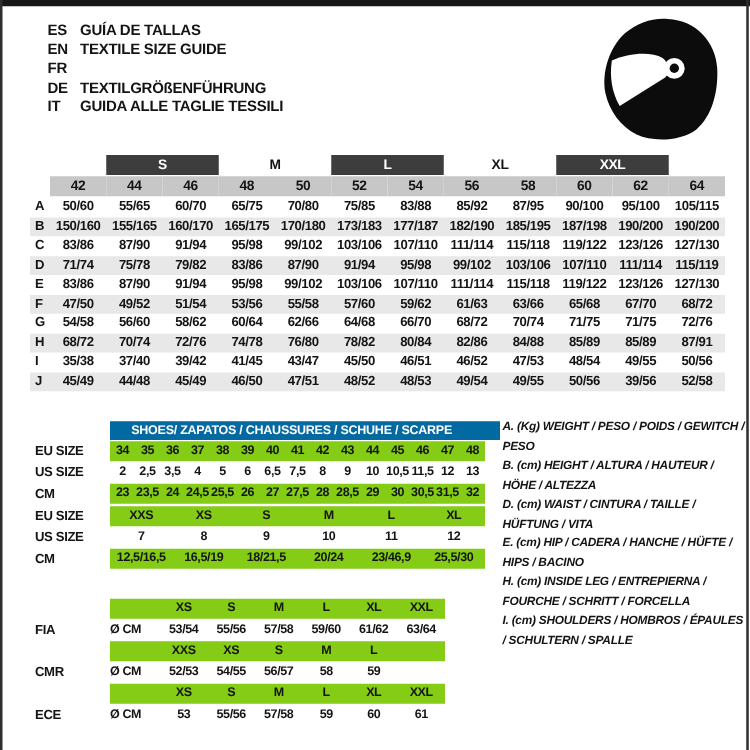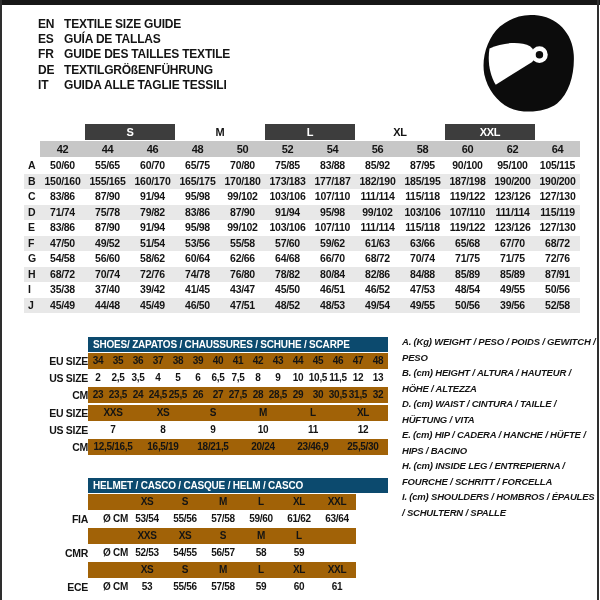--- a/index.html
+++ b/index.html
@@ -24,55 +24,54 @@
   .grp2{flex:2;}
   .boxed{background:#3d3d3d;color:#ffffff;}
   .band{background:#c7c7c7;}
   .data-row.shaded{background:#e8e8e8;}
 
   
   .section{position:absolute;left:24px;width:370px;}
   #shoes-sec{top:337px;}
   #gloves-sec{top:404px;}
   #helmet-sec{top:478px;}
-  .sec-title{margin-left:64px;width:295px;height:15px;line-height:15px;background:#0c4a6e;
-    color:#fff;font-size:10px;padding-left:5px;letter-spacing:-0.2px;white-space:nowrap;overflow:hidden;}
+  .sec-title{margin-left:64px;width:295px;height:15px;line-height:15px;background:#0369a1;
+    color:#fff;font-size:10px;padding-left:17px;letter-spacing:-0.2px;white-space:nowrap;overflow:hidden;}
   .s-row{display:flex;height:16px;line-height:16px;margin-top:1px;font-size:10px;letter-spacing:-0.3px;white-space:nowrap;}
-  .s-label{width:64px;padding-left:4px;box-sizing:border-box;font-size:10.5px;text-align:right;}
+  .s-label{width:64px;padding-left:4px;box-sizing:border-box;font-size:10.5px;}
   .s-cells{width:300px;display:flex;}
-  .s-cells.shaded,.h-cells.shaded{background:#a16207;}
+  .s-cells.shaded,.h-cells.shaded{background:#84cc16;}
   .s-cell{flex:1;text-align:center;}
   .h-cells{width:268px;display:flex;}
-  .h-cell0{width:40px;text-align:right;}
+  .h-cell0{width:40px;text-align:left;}
   .h-cell{width:38px;text-align:center;}
 
   
   .legend{position:absolute;left:402px;top:334px;width:194px;}
   .legend-item{font-size:9.5px;line-height:15.5px;letter-spacing:-0.2px;font-style:italic;}
 </style>
 </head>
 <body>
 
 <div id="canvas">
   <div class="top-bar"></div>
   <div class="edge left"></div>
   <div class="edge right"></div>
 
   <div class="langs">
     <div class="lang-row">
+      <span class="lang-code">ES</span>
+      <span class="lang-text">GUÍA DE TALLAS</span>
+    </div>
+    <div class="lang-row">
       <span class="lang-code">EN</span>
       <span class="lang-text">TEXTILE SIZE GUIDE</span>
     </div>
     <div class="lang-row">
-      <span class="lang-code">ES</span>
-      <span class="lang-text">GUÍA DE TALLAS</span>
-    </div>
-    <div class="lang-row">
       <span class="lang-code">FR</span>
-      <span class="lang-text">GUIDE DES TAILLES TEXTILE</span>
     </div>
     <div class="lang-row">
       <span class="lang-code">DE</span>
       <span class="lang-text">TEXTILGRÖßENFÜHRUNG</span>
     </div>
     <div class="lang-row">
       <span class="lang-code">IT</span>
       <span class="lang-text">GUIDA ALLE TAGLIE TESSILI</span>
     </div>
   </div>
@@ -356,21 +355,20 @@
           <div class="s-cell">12,5/16,5</div>
           <div class="s-cell">16,5/19</div>
           <div class="s-cell">18/21,5</div>
           <div class="s-cell">20/24</div>
           <div class="s-cell">23/46,9</div>
           <div class="s-cell">25,5/30</div>
         </div>
       </div>
     </div>
   <div class="section" id="helmet-sec">
-      <div class="sec-title">HELMET / CASCO / CASQUE / HELM / CASCO</div>
       <div class="s-row">
         <div class="s-label"></div>
         <div class="h-cells shaded">
           <div class="h-cell0"></div>
           <div class="h-cell">XS</div>
           <div class="h-cell">S</div>
           <div class="h-cell">M</div>
           <div class="h-cell">L</div>
           <div class="h-cell">XL</div>
           <div class="h-cell">XXL</div>

